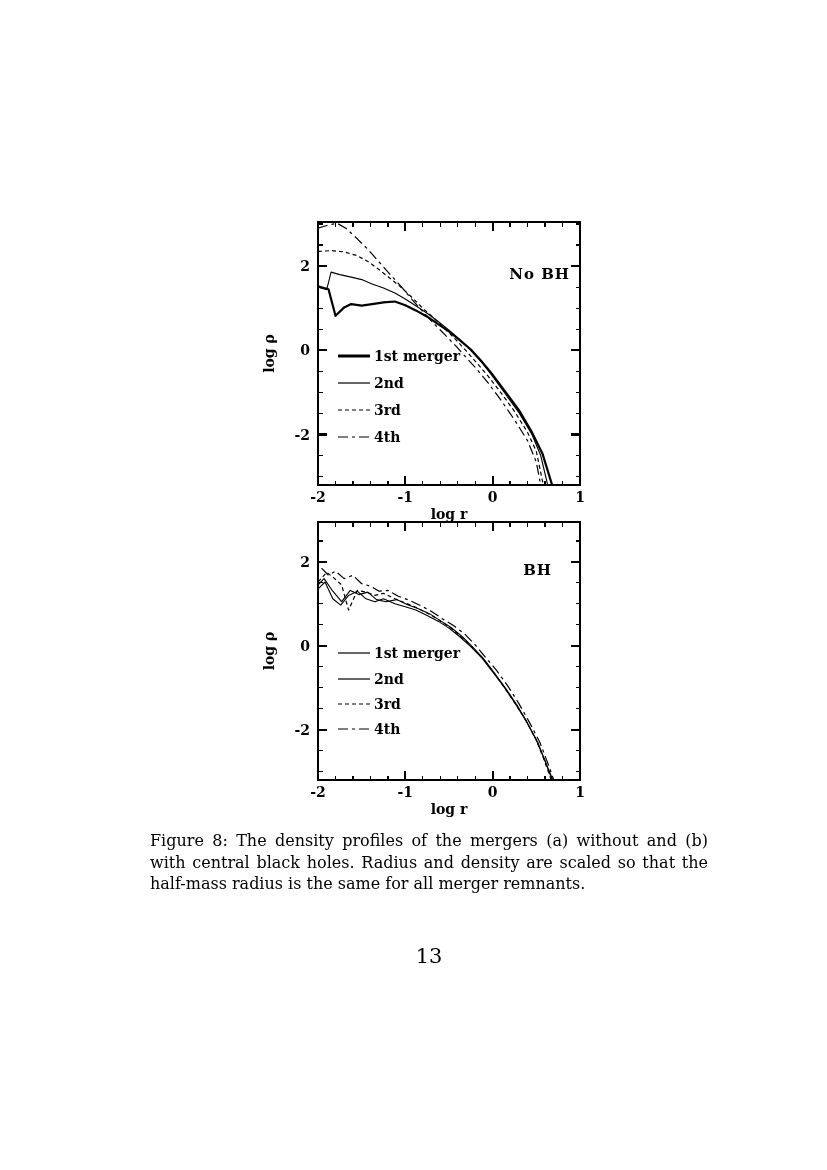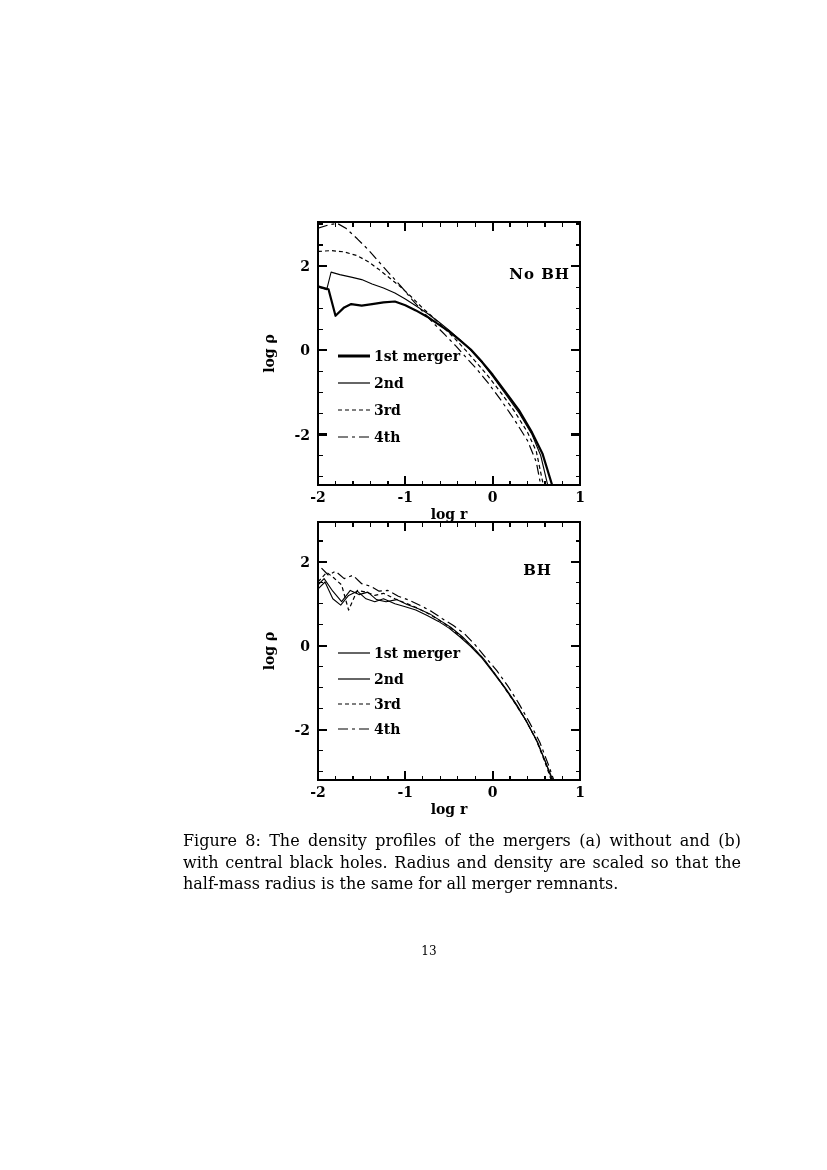--- a/index.html
+++ b/index.html
@@ -16,29 +16,28 @@
   #panel-a{left:250px;top:203px;}
   #panel-b{left:250px;top:503px;}
   .caption{
     position:absolute;
     left:150px;
     top:830px;
     width:558px;
     font-size:16px;
     line-height:1.35;
     text-align:justify;
-    margin-left:33px;
   }
   .page-number{
     position:absolute;
     left:150px;
     top:944px;
     width:558px;
     text-align:center;
-    font-size:12px;
+    font-size:21px;
   }
   svg text{
     font-family:"DejaVu Serif", serif;
     font-weight:bold;
     fill:#000;
   }
 </style>
 </head>
 <body>
 

